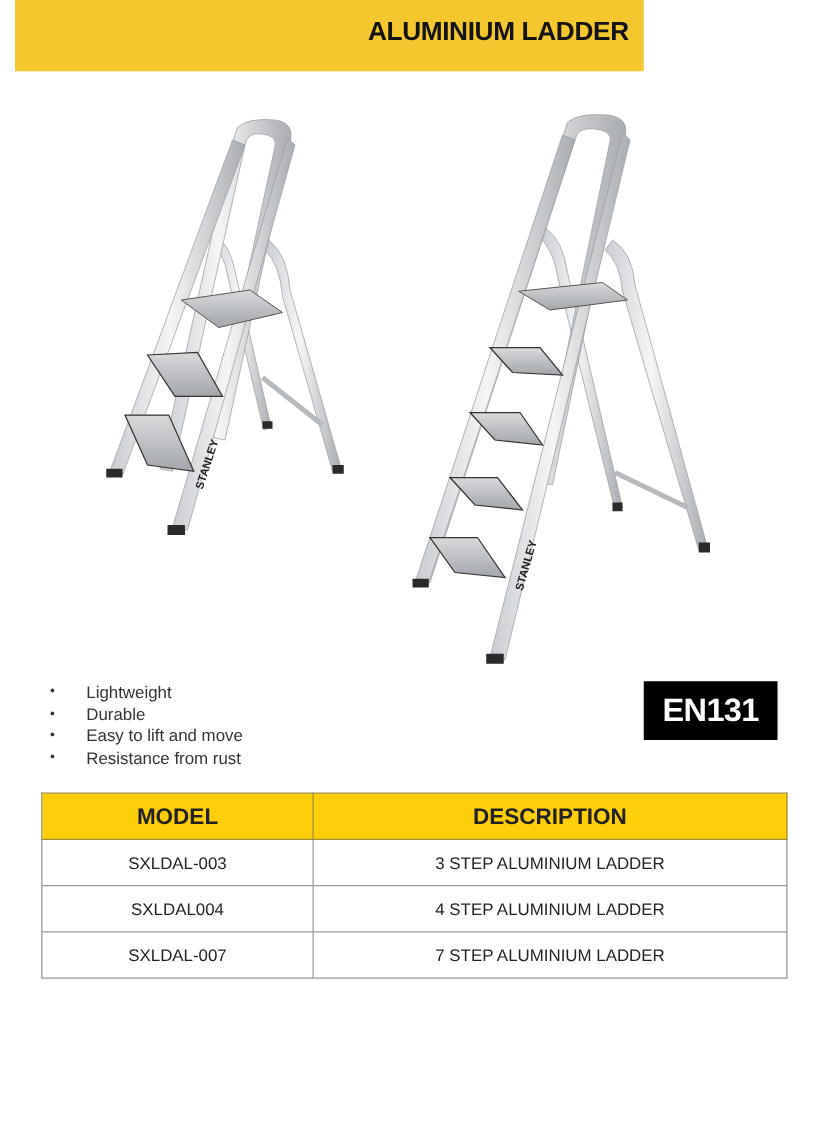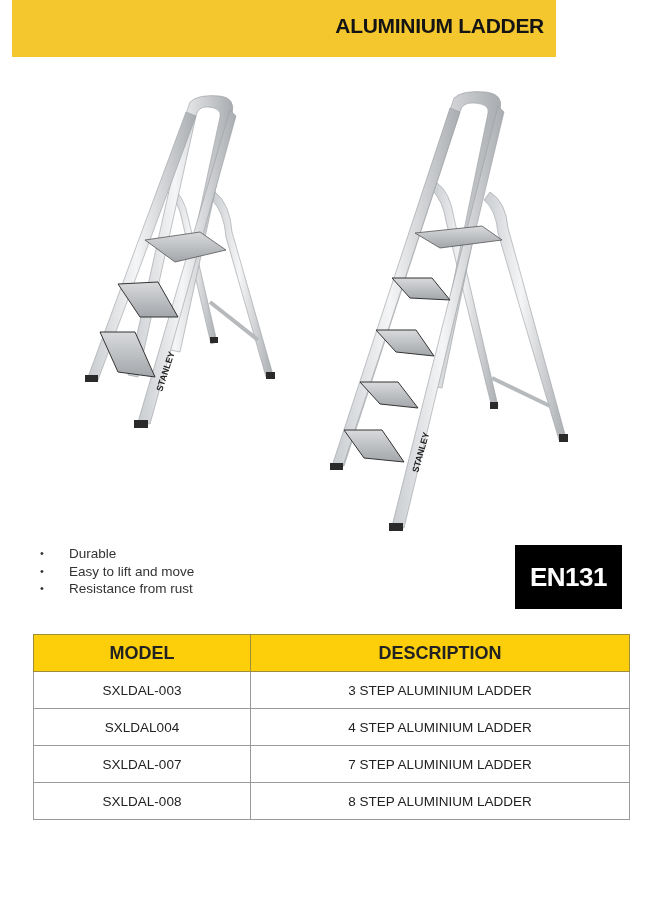--- a/index.html
+++ b/index.html
@@ -1,23 +1,23 @@
 <!DOCTYPE html>
 <html><head>
 <meta charset="utf-8">
 <style>
   html, body { margin:0; padding:0; background:#ffffff; }
   body { width:660px; height:900px; position:relative; overflow:hidden; font-family:"Liberation Sans", sans-serif; color:#222; }
-  .banner { position:absolute; left:12px; top:0; width:544px; height:57px; background:#f4c72f; }
+  .banner { position:absolute; left:12px; top:0; width:503px; height:57px; background:#f4c72f; }
   .banner-title { position:absolute; right:12px; top:14px; font-family:"Liberation Sans", sans-serif; font-weight:bold; font-size:21px; letter-spacing:-0.3px; color:#141414; }
   .product-img { position:absolute; }
   .features { position:absolute; left:40px; top:545px; margin:0; padding:0; list-style:none; }
   .features li { position:relative; font-size:13.5px; line-height:17.5px; color:#333; padding-left:29px; }
   .features li::before { content:"\2022"; position:absolute; left:0; top:0; font-size:11px; color:#333; }
-  .badge { position:absolute; left:515px; top:545px; width:107px; height:64px; background:#000; color:#fff; font-weight:bold; font-size:26px; display:flex; align-items:center; justify-content:center; letter-spacing:-0.5px; }
+  .badge { position:absolute; left:515px; top:545px; width:107px; height:47px; background:#000; color:#fff; font-weight:bold; font-size:26px; display:flex; align-items:center; justify-content:center; letter-spacing:-0.5px; }
   table.models { position:absolute; left:33px; top:634px; width:597px; border-collapse:collapse; }
   table.models th, table.models td { border:1.3px solid #9a9a9a; text-align:center; height:36px; padding:0; font-size:13.5px; }
   table.models th { background:#fdcf0a; color:#222; font-weight:bold; font-size:18px; border-color:#a08d3a; }
   table.models td { color:#222; background:#fff; }
   table.models th.col-model, table.models td.col-model { width:216px; }
 </style>
 </head>
 <body>
 
 <div class="banner">
@@ -84,20 +84,21 @@
   <polygon points="70,190 110,190 128,212 88,210" fill="url(#step2)" stroke="#333" stroke-width="1"></polygon>
   <polygon points="54,242 94,242 112,268 74,264" fill="url(#step2)" stroke="#333" stroke-width="1"></polygon>
   <polygon points="38,294 76,294 96,320 58,316" fill="url(#step2)" stroke="#333" stroke-width="1"></polygon>
   <polygon points="22,342 60,342 82,374 42,370" fill="url(#step2)" stroke="#333" stroke-width="1"></polygon>
   <rect x="8" y="375" width="13" height="7" fill="#2a2a2a"></rect>
   <rect x="67" y="435" width="14" height="8" fill="#2a2a2a"></rect>
   <text x="0" y="0" transform="translate(96,385) rotate(-74)" font-family="Liberation Sans, sans-serif" font-size="9" font-weight="bold" fill="#222">STANLEY</text>
 </svg>
 
 <ul class="features">
+  <li>Lightweight</li>
   <li>Durable</li>
   <li>Easy to lift and move</li>
   <li>Resistance from rust</li>
 </ul>
 
 <div class="badge">EN131</div>
 
 <table class="models">
   <thead>
     <tr>
@@ -111,18 +112,14 @@
       <td>3 STEP ALUMINIUM LADDER</td>
     </tr>
     <tr>
       <td class="col-model">SXLDAL004</td>
       <td>4 STEP ALUMINIUM LADDER</td>
     </tr>
     <tr>
       <td class="col-model">SXLDAL-007</td>
       <td>7 STEP ALUMINIUM LADDER</td>
     </tr>
-    <tr>
-      <td class="col-model">SXLDAL-008</td>
-      <td>8 STEP ALUMINIUM LADDER</td>
-    </tr>
   </tbody>
 </table>
 
 </body></html>

